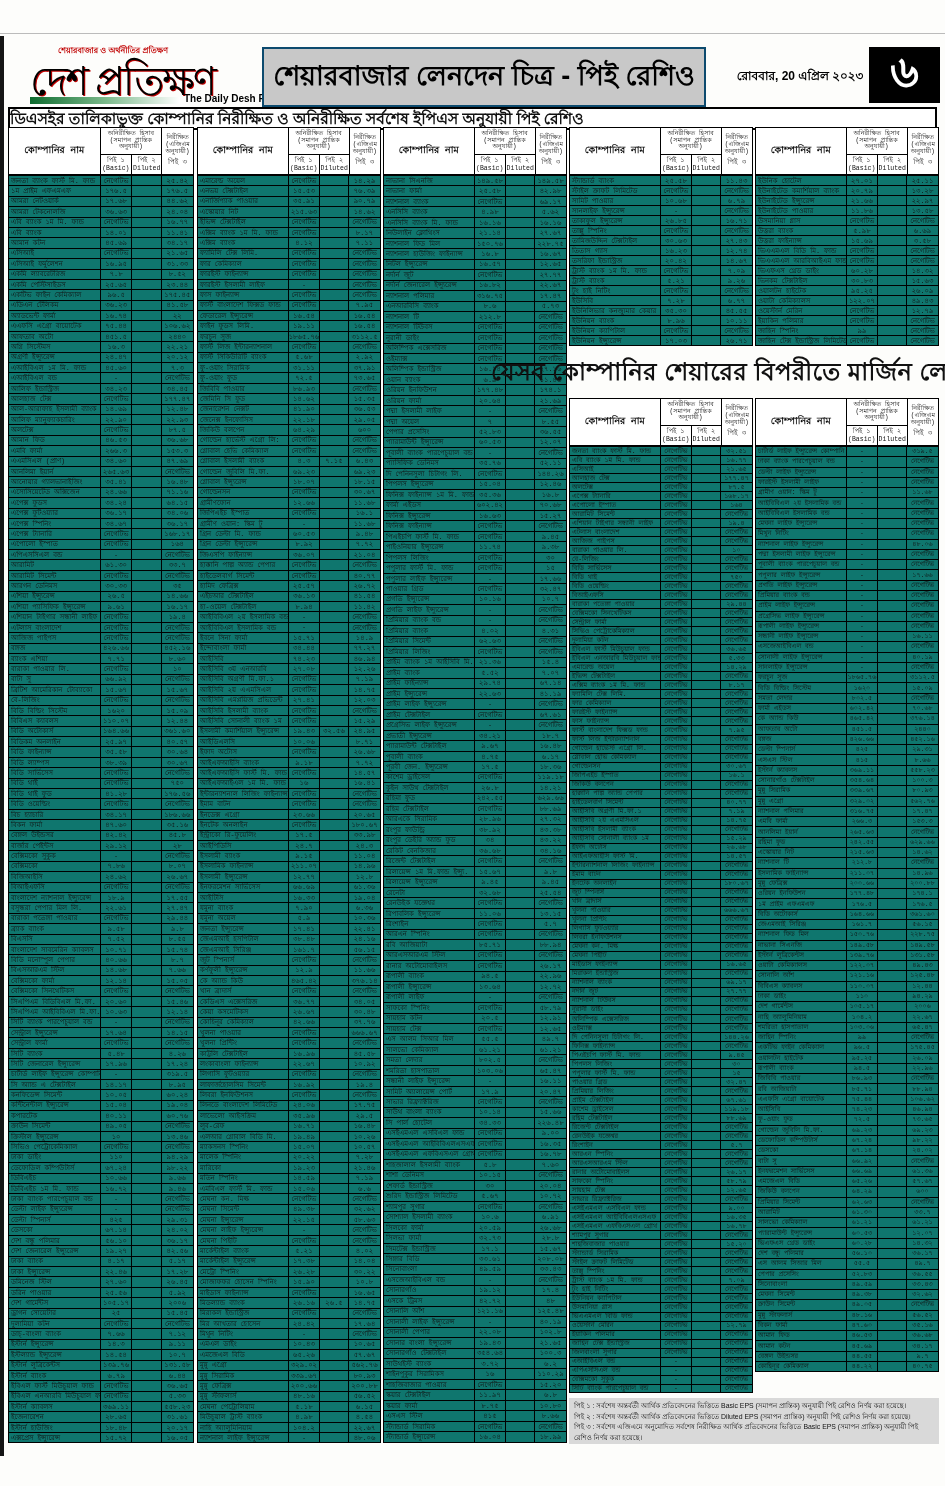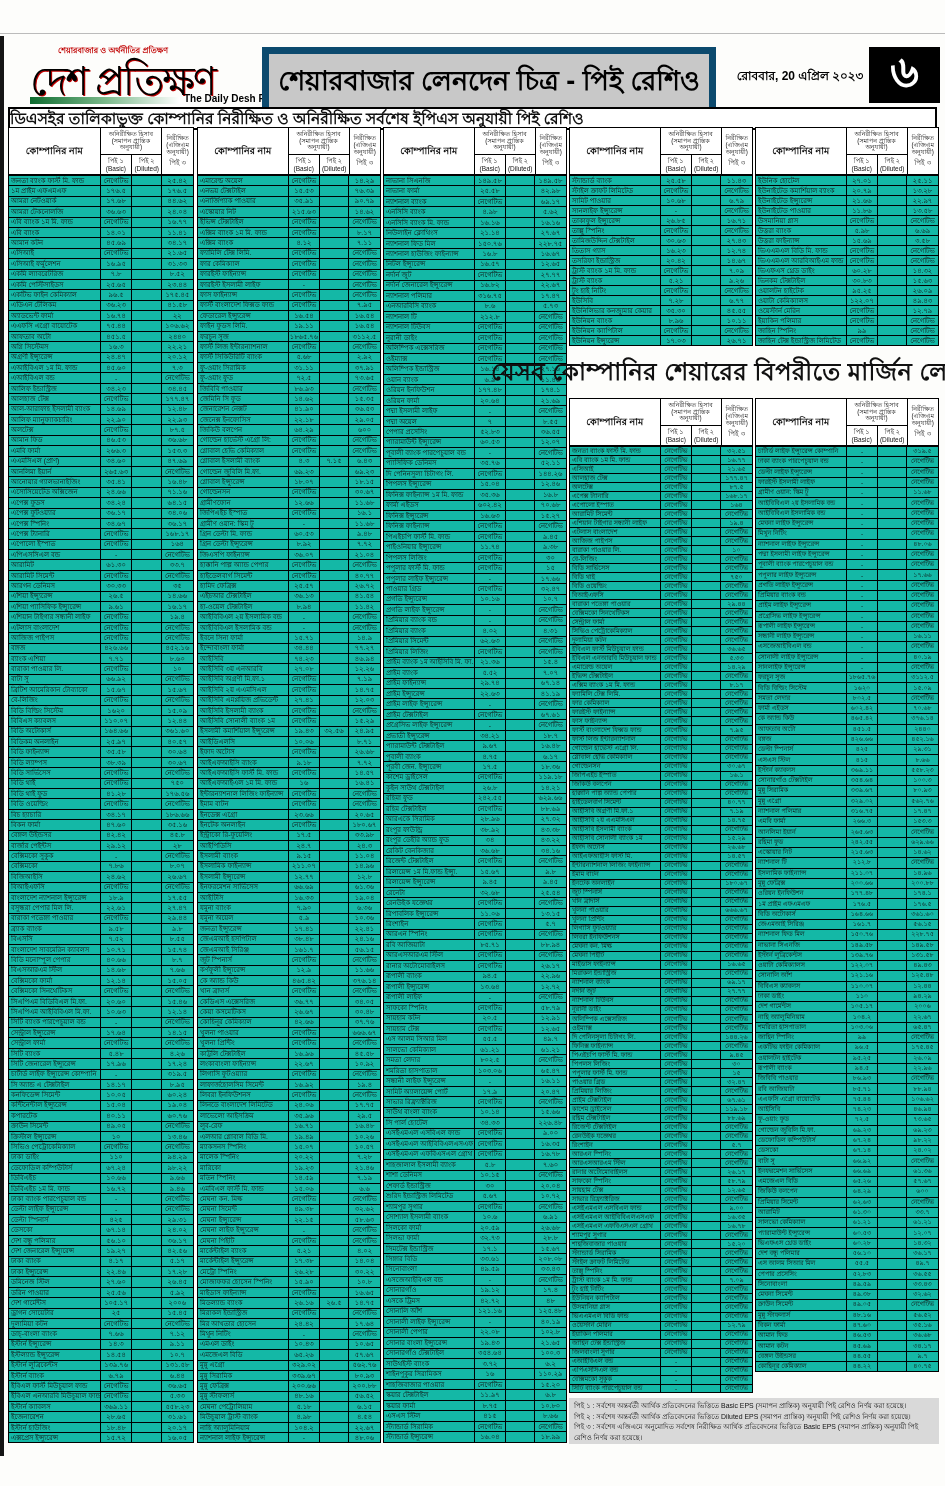--- a/index.html
+++ b/index.html
@@ -5,27 +5,27 @@
   html,body{margin:0;padding:0;}
   body{width:945px;height:1486px;background:#f4f4f2;font-family:"Liberation Sans",sans-serif;color:#111;position:relative;overflow:hidden;}
   .page{position:absolute;left:0;top:0;width:945px;height:1486px;background:#fdfdfb;}
   .leftbar{position:absolute;left:0;top:36px;width:4px;height:1420px;background:#151515;}
   .toprule{position:absolute;left:0;top:33px;width:945px;height:1px;background:#bbb;}
   
   .tagline{position:absolute;left:58px;top:44px;font-size:8px;font-weight:bold;color:#c00000;text-align:center;}
   .logo{position:absolute;left:30px;top:50px;width:235px;font-family:"Liberation Serif",serif;font-size:40px;font-weight:400;letter-spacing:-2px;color:#000;text-shadow:1px 1px 0 #c00000;white-space:nowrap;}
   .greenbar{position:absolute;left:30px;top:97px;width:150px;height:7px;background:linear-gradient(to right,#0e6b2f,#7ab98a,#ffffff);}
   .logo-en{position:absolute;left:184px;top:93px;font-size:10px;font-weight:bold;color:#000;white-space:nowrap;}
-  .titlebox{position:absolute;left:262px;top:47px;width:440px;height:56px;background:#c8c8c8;border:7px solid #0c4a6e;display:flex;align-items:center;justify-content:center;font-size:27px;font-weight:bold;color:#000;white-space:nowrap;}
+  .titlebox{position:absolute;left:262px;top:47px;width:440px;height:56px;background:#c8c8c8;border:2px solid #0c4a6e;display:flex;align-items:center;justify-content:center;font-size:27px;font-weight:bold;color:#000;white-space:nowrap;}
   .dateline{position:absolute;left:735px;top:67px;width:130px;text-align:center;font-size:12px;font-weight:bold;color:#000;}
   .pagebox{position:absolute;left:869px;top:47px;width:71px;height:56px;background:#000;color:#fff;display:flex;align-items:center;justify-content:center;font-size:44px;font-weight:bold;font-family:"Liberation Serif",serif;}
   
   .sec1head{position:absolute;left:8px;top:107px;width:925px;height:19px;border:2px solid #000;background:#fff;font-size:15.5px;font-weight:bold;line-height:19px;white-space:nowrap;overflow:hidden;}
   
-  .tg{position:absolute;display:flex;flex-direction:column;background:#14b8a6;}
+  .tg{position:absolute;display:flex;flex-direction:column;background:#0f766e;font-family:Liberation Mono, monospace;}
   .pos-c1{left:8px;top:127px;width:186px;height:1316px;}
   .pos-c2{left:197px;top:127px;width:184px;height:1316px;}
   .pos-c3{left:383px;top:127px;width:184px;height:1316px;}
   .pos-c4t{left:569px;top:127px;width:184px;height:219px;}
   .pos-c5t{left:755px;top:127px;width:184px;height:219px;}
   .pos-m4{left:569px;top:398px;width:184px;height:995px;}
   .pos-m5{left:755px;top:398px;width:184px;height:974px;}
   .thead{display:grid;grid-template-columns:50fr 17fr 16fr 17fr;grid-template-rows:26px 19px;background:#000;gap:1px;border:1px solid #000;flex:0 0 47px;}
   .hc{background:#fff;display:flex;flex-direction:column;align-items:center;justify-content:center;text-align:center;line-height:1.1;overflow:hidden;}
   .h-name{grid-row:1/3;grid-column:1;font-size:9.5px;font-weight:bold;}

